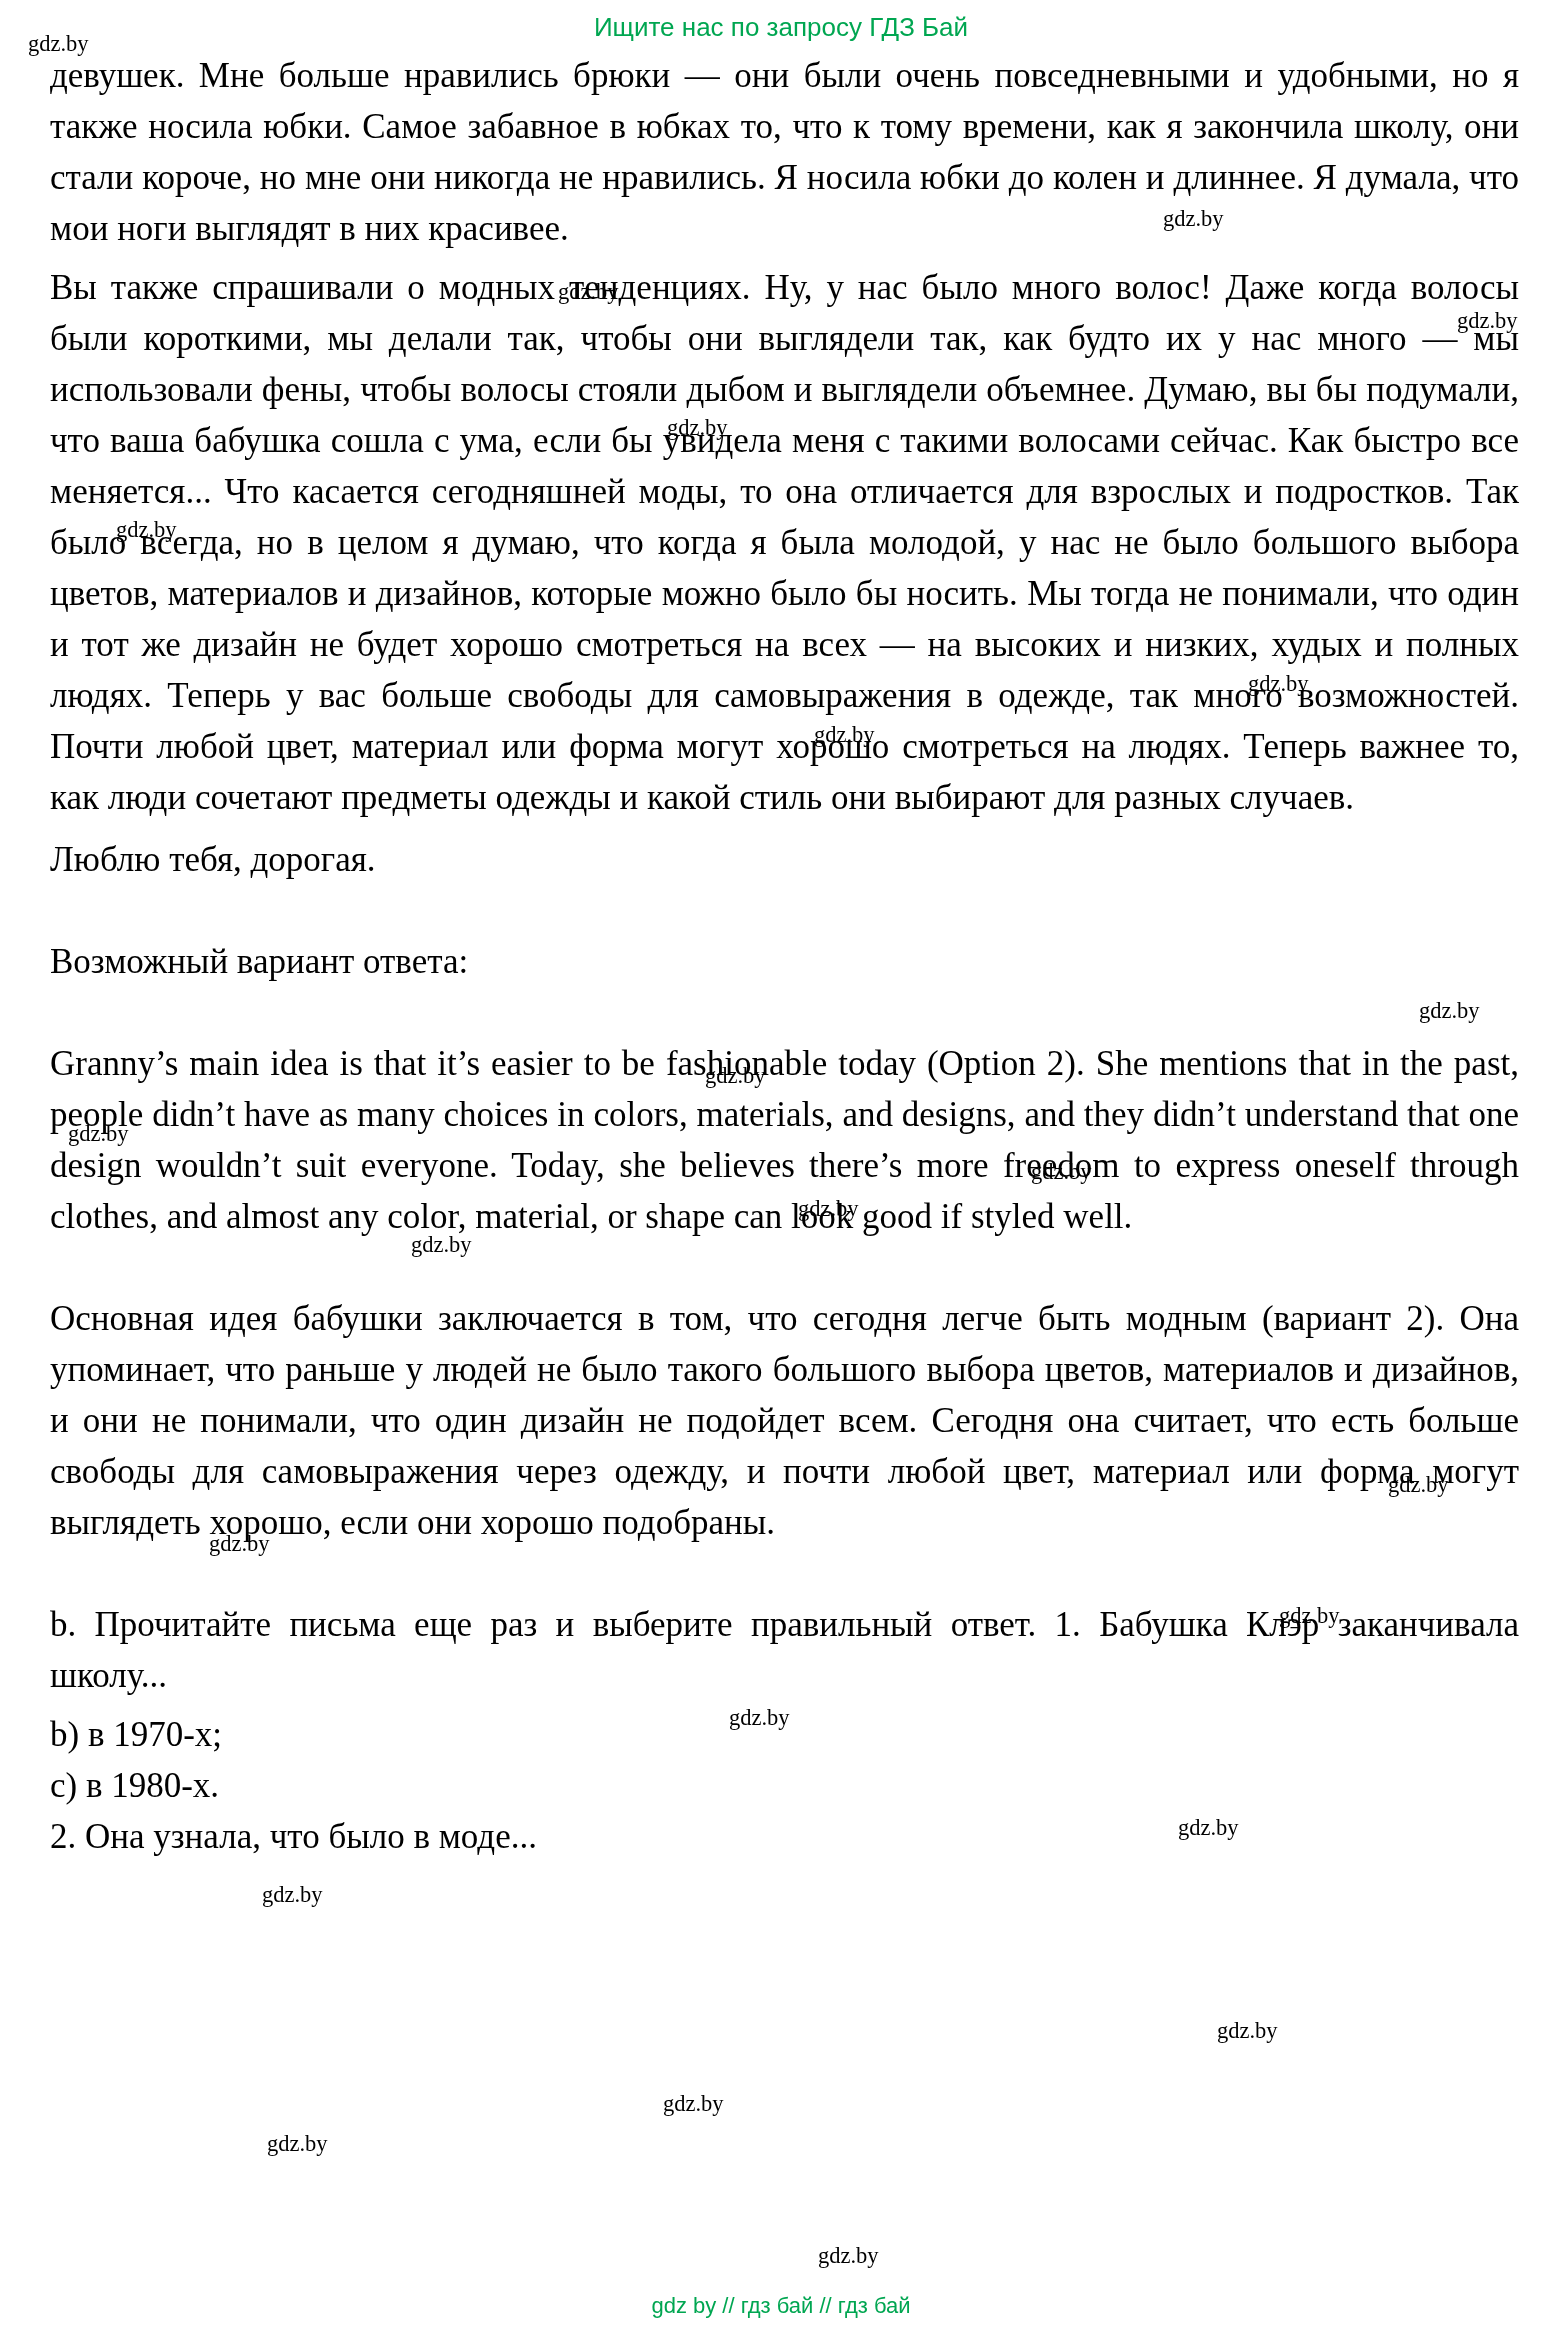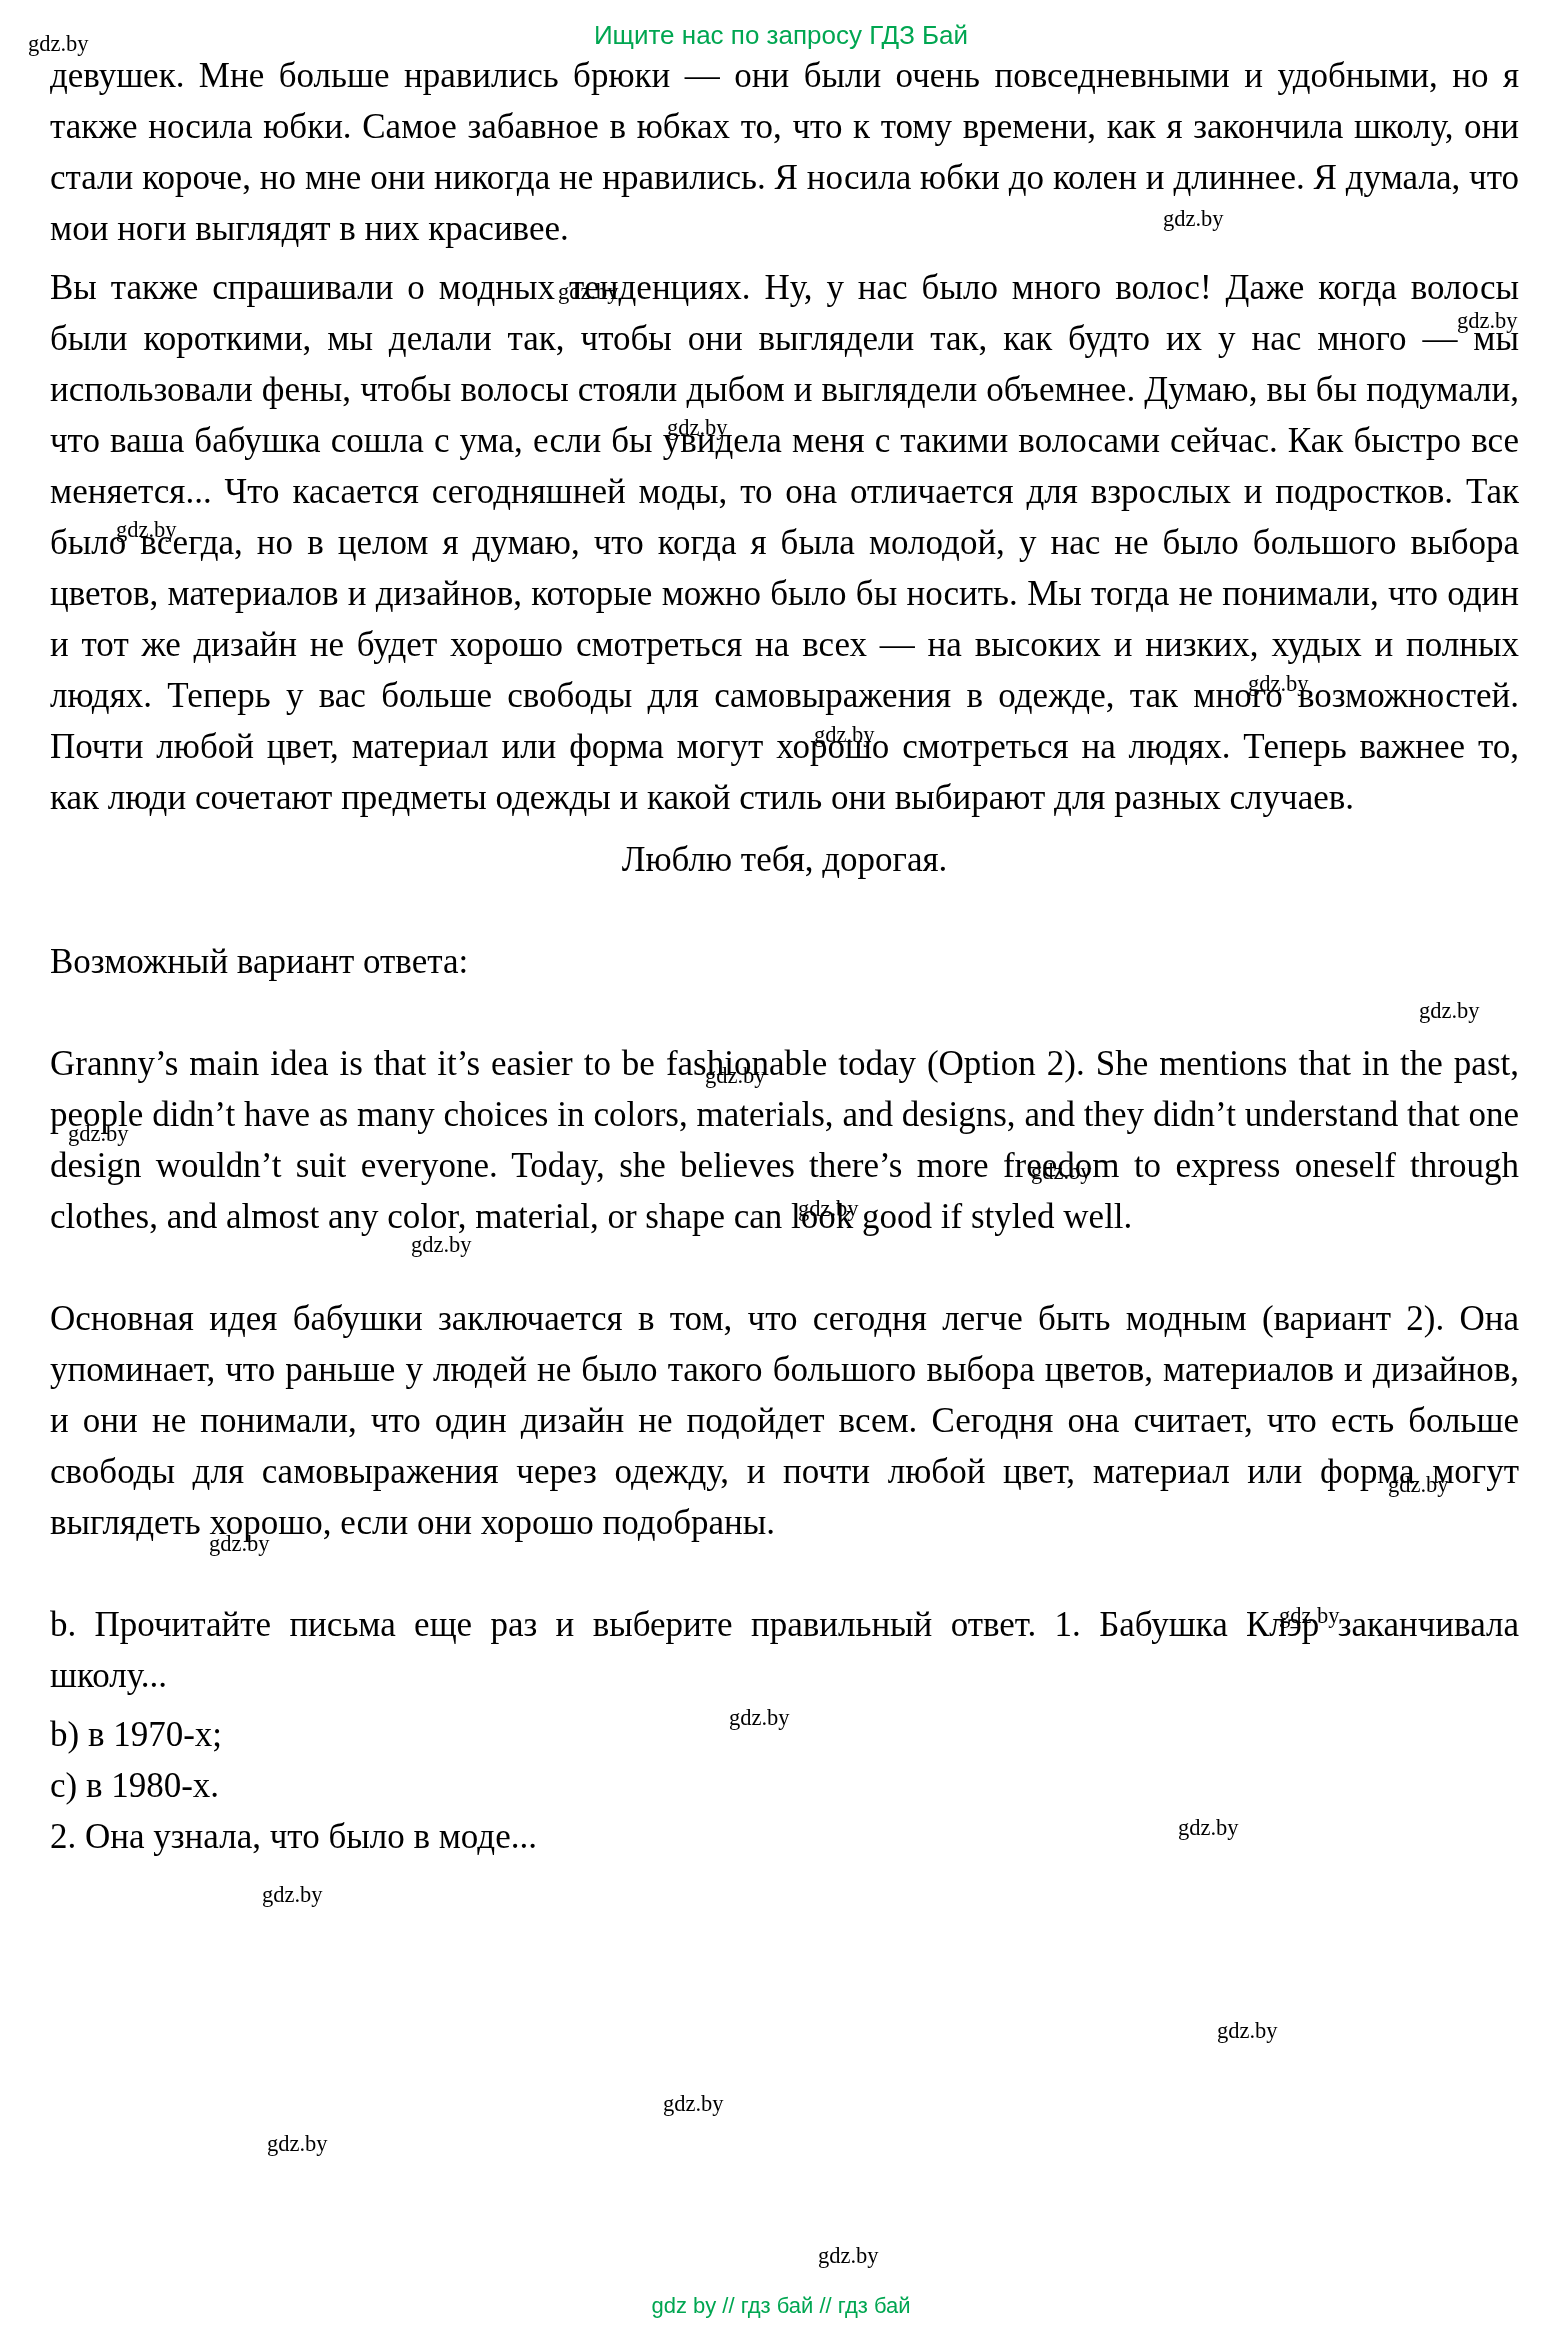--- a/index.html
+++ b/index.html
@@ -11,21 +11,21 @@
     position: relative;
     width: 1562px;
     height: 2342px;
     background: #ffffff;
     color: #000000;
     font-family: "Liberation Serif", serif;
     overflow: hidden;
   }
   .promo-header {
     position: absolute;
-    top: 20px;
+    top: 12px;
     left: 0;
     width: 100%;
     text-align: center;
     font-family: "Liberation Sans", sans-serif;
     font-size: 26px;
     color: #00A651;
   }
   .promo-footer {
     position: absolute;
     top: 2293px;
@@ -40,21 +40,21 @@
     position: absolute;
     top: 50px;
     left: 50px;
     width: 1469px;
     font-size: 35px;
     line-height: 51px;
     text-align: justify;
   }
   .content p { margin: 0; }
   p.para2 { margin-top: 7.8px; }
-  p.closing { margin-top: 11px; text-align: center; }
+  p.closing { margin-top: 11px; text-align: left; }
   p.answer-label { margin-top: 51px; text-align: left; }
   p.answer-en { margin-top: 51px; }
   p.answer-ru { margin-top: 51px; }
   p.task-intro { margin-top: 51px; }
   .options { margin-top: 7.8px; text-align: left; }
   .options div { line-height: 51px; }
   .option-bold { font-weight: normal; }
   .wm {
     position: absolute;
     font-family: Liberation Serif, serif;

